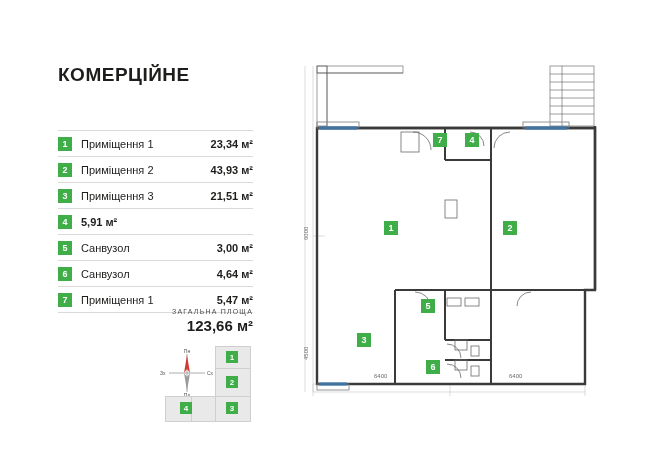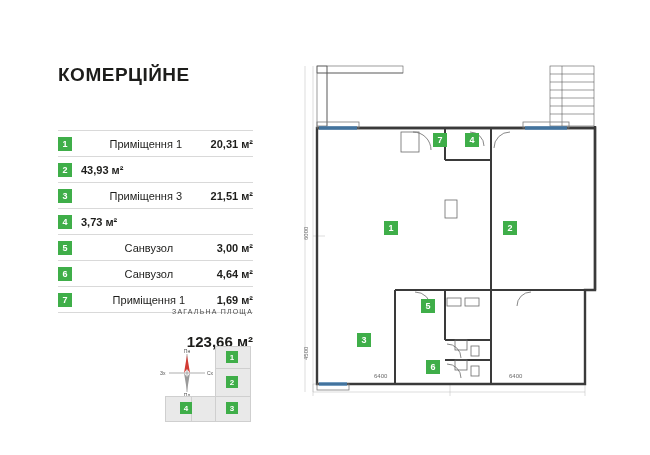--- a/index.html
+++ b/index.html
@@ -30,28 +30,28 @@
     border-bottom:1px solid #d9d9d9;
   }
   .legend-row:first-child{border-top:1px solid #d9d9d9;}
   .num{
     width:14px;height:14px;min-width:14px;
     background:#3fae49;color:#fff;
     font-size:9px;font-weight:bold;
     display:flex;align-items:center;justify-content:center;
     margin-right:9px;
   }
-  .lname{font-size:11px;flex:1;white-space:nowrap;text-align:center;}
+  .lname{font-size:11px;flex:1;white-space:nowrap;}
   .larea{font-size:11px;font-weight:bold;text-align:right;white-space:nowrap;}
 
   .total{
     position:absolute;left:58px;top:308px;width:195px;text-align:right;
   }
   .total-label{font-size:7px;letter-spacing:1.2px;color:#4b4b4b;text-transform:uppercase;}
-  .total-value{font-size:15px;font-weight:bold;margin-top:18px;}
+  .total-value{font-size:15px;font-weight:bold;margin-top:2px;}
 
   
   .compass{position:absolute;left:160px;top:348px;width:54px;height:50px;}
   .compass svg{display:block;}
 
   
   .keyplan{position:absolute;left:165px;top:344px;width:90px;height:90px;}
   .kp-box{
     position:absolute;background:#e9e9e9;border:1px solid #cfcfcf;
   }
@@ -81,49 +81,50 @@
   <div class="left">
 
     <div class="title">
       <div>КОМЕРЦІЙНЕ</div>
     </div>
 
     <div class="legend">
       <div class="legend-row">
         <span class="num">1</span>
         <span class="lname">Приміщення 1</span>
-        <span class="larea">20,31 м²</span>
+        <span class="larea">23,34 м²</span>
       </div>
       <div class="legend-row">
         <span class="num">2</span>
+        <span class="lname">Приміщення 2</span>
         <span class="larea">43,93 м²</span>
       </div>
       <div class="legend-row">
         <span class="num">3</span>
         <span class="lname">Приміщення 3</span>
         <span class="larea">21,51 м²</span>
       </div>
       <div class="legend-row">
         <span class="num">4</span>
-        <span class="larea">3,73 м²</span>
+        <span class="larea">5,91 м²</span>
       </div>
       <div class="legend-row">
         <span class="num">5</span>
         <span class="lname">Санвузол</span>
         <span class="larea">3,00 м²</span>
       </div>
       <div class="legend-row">
         <span class="num">6</span>
         <span class="lname">Санвузол</span>
         <span class="larea">4,64 м²</span>
       </div>
       <div class="legend-row">
         <span class="num">7</span>
         <span class="lname">Приміщення 1</span>
-        <span class="larea">1,69 м²</span>
+        <span class="larea">5,47 м²</span>
       </div>
     </div>
 
     <div class="total">
       <div class="total-label">ЗАГАЛЬНА ПЛОЩА</div>
       <div class="total-value">123,66 м²</div>
     </div>
 
     <div class="compass">
       <svg width="54" height="50" viewBox="0 0 54 50">

